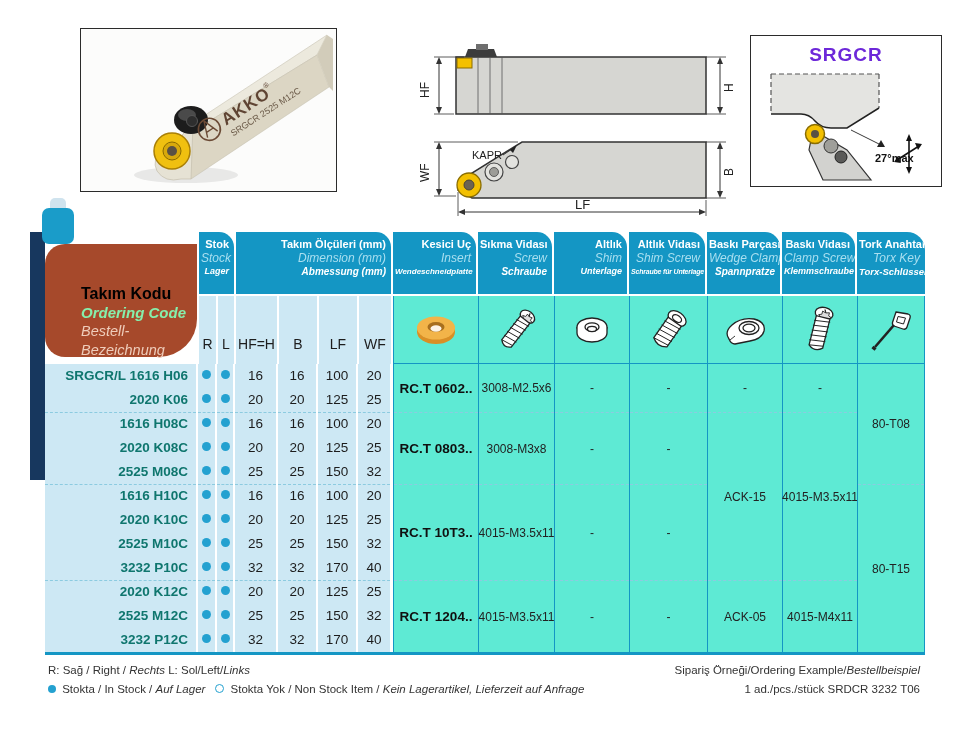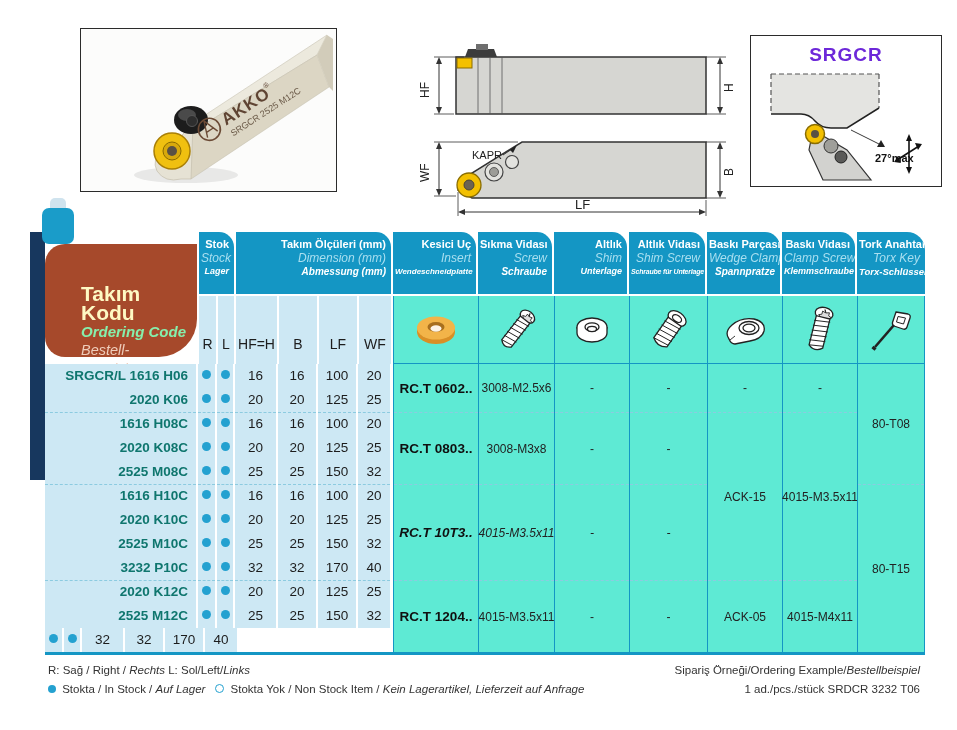--- a/index.html
+++ b/index.html
@@ -13,21 +13,21 @@
             border:1.5px solid #2b2b2b;background:#fff;}
   .type-title{text-align:center;font-weight:bold;font-size:19px;letter-spacing:1px;
               margin-top:8px;color:#6d28d9;}
   
   .navy-bar{position:absolute;left:30px;top:232px;width:15px;height:248px;background:#17375e;}
   .tab-icon{position:absolute;left:42px;top:198px;width:32px;height:46px;}
   .tab-icon .tab-top{position:absolute;left:8px;top:0;width:16px;height:22px;background:#cfe3ee;border-radius:5px;}
   .tab-icon .tab-body{position:absolute;left:0;top:10px;width:32px;height:36px;background:#1a9cc9;border-radius:7px;}
   .brown-box{position:absolute;left:45px;top:244px;width:152px;height:113px;background:#a6492b;
              border-radius:20px 0 38px 20px;box-sizing:border-box;padding:40px 0 0 36px;line-height:19px;}
-  .brown-box .l1{color:#fef9c3;font-weight:bold;font-size:21px;}
+  .brown-box .l1{color:#000000;font-weight:bold;font-size:16px;}
   .brown-box .l2{color:#86efac;font-weight:bold;font-style:italic;font-size:15px;}
   .brown-box .l3{color:#efcdbb;font-style:italic;font-size:14.5px;}
   .hcell{position:absolute;top:232px;height:62px;background:#1496c4;border-radius:0 15px 0 0;
          box-sizing:border-box;padding:6px 5px 0 2px;text-align:right;line-height:13.5px;
          white-space:nowrap;overflow:hidden;}
   .hcell.center{text-align:right;}
   .hcell .tr{color:#fff;font-weight:bold;font-size:11px;}
   .hcell .en{color:#a9dff0;font-style:italic;font-size:12px;}
   .hcell .de{color:#fff;font-style:italic;font-weight:bold;font-size:9px;}
   .hcell .de.sm{font-size:7px;letter-spacing:-0.2px;}
@@ -46,21 +46,21 @@
   .dot{display:inline-block;width:9px;height:9px;border-radius:50%;background:#24a1d0;vertical-align:middle;margin-top:-3px;}
   
   .panel{position:absolute;top:296px;height:356px;background:#5eead4;border-left:1.5px solid #1496c4;
          box-sizing:border-box;}
   .panel.last{border-right:1.5px solid #1496c4;}
   .pimg{height:68px;border-bottom:1.5px solid #1496c4;display:flex;align-items:center;justify-content:center;box-sizing:border-box;}
   .pcell{display:flex;align-items:center;justify-content:center;box-sizing:border-box;
          font-size:12px;color:#222;white-space:nowrap;}
   .pcell.bold{font-weight:bold;font-size:13.5px;color:#101010;}
   .pcell.dash{border-top:1.5px dashed #8ccbe0;}
-  .h48{height:48px;} .h72{height:72px;} .h96{height:96px;font-style:italic;} .h120{height:120px;} .h168{height:168px;}
+  .h48{height:48px;} .h72{height:72px;} .h96{height:96px;} .h120{height:120px;} .h168{height:168px;}
   .bottom-line{position:absolute;left:45px;top:652px;width:880px;height:2.5px;background:#1496c4;}
   
   .footer-left{position:absolute;left:48px;top:661px;font-size:11.5px;color:#333;line-height:19px;}
   .footer-right{position:absolute;right:37px;top:661px;font-size:11.5px;color:#333;line-height:19px;text-align:right;}
   .fdot{display:inline-block;width:8px;height:8px;border-radius:50%;background:#24a1d0;margin-right:3px;}
   .fring{display:inline-block;width:7px;height:7px;border-radius:50%;border:1.5px solid #24a1d0;background:#fff;margin:0 3px 0 10px;box-sizing:content-box;}
   .it{font-style:italic;}
   svg text{font-family:"Liberation Sans",sans-serif;}
 </style>
 </head>
@@ -460,20 +460,21 @@
     <div class="row">
         <div class="cell c-code">2525 M12C</div>
         <div class="cell c-r"><span class="dot"></span></div>
         <div class="cell c-l"><span class="dot"></span></div>
         <div class="cell c-hf">25</div>
         <div class="cell c-b">25</div>
         <div class="cell c-lf">150</div>
         <div class="cell c-wf">32</div>
       </div>
     <div class="row">
+        <div class="cell c-code">3232 P12C</div>
         <div class="cell c-r"><span class="dot"></span></div>
         <div class="cell c-l"><span class="dot"></span></div>
         <div class="cell c-hf">32</div>
         <div class="cell c-b">32</div>
         <div class="cell c-lf">170</div>
         <div class="cell c-wf">40</div>
       </div>
   </div>
 
   <div class="bottom-line"></div>

